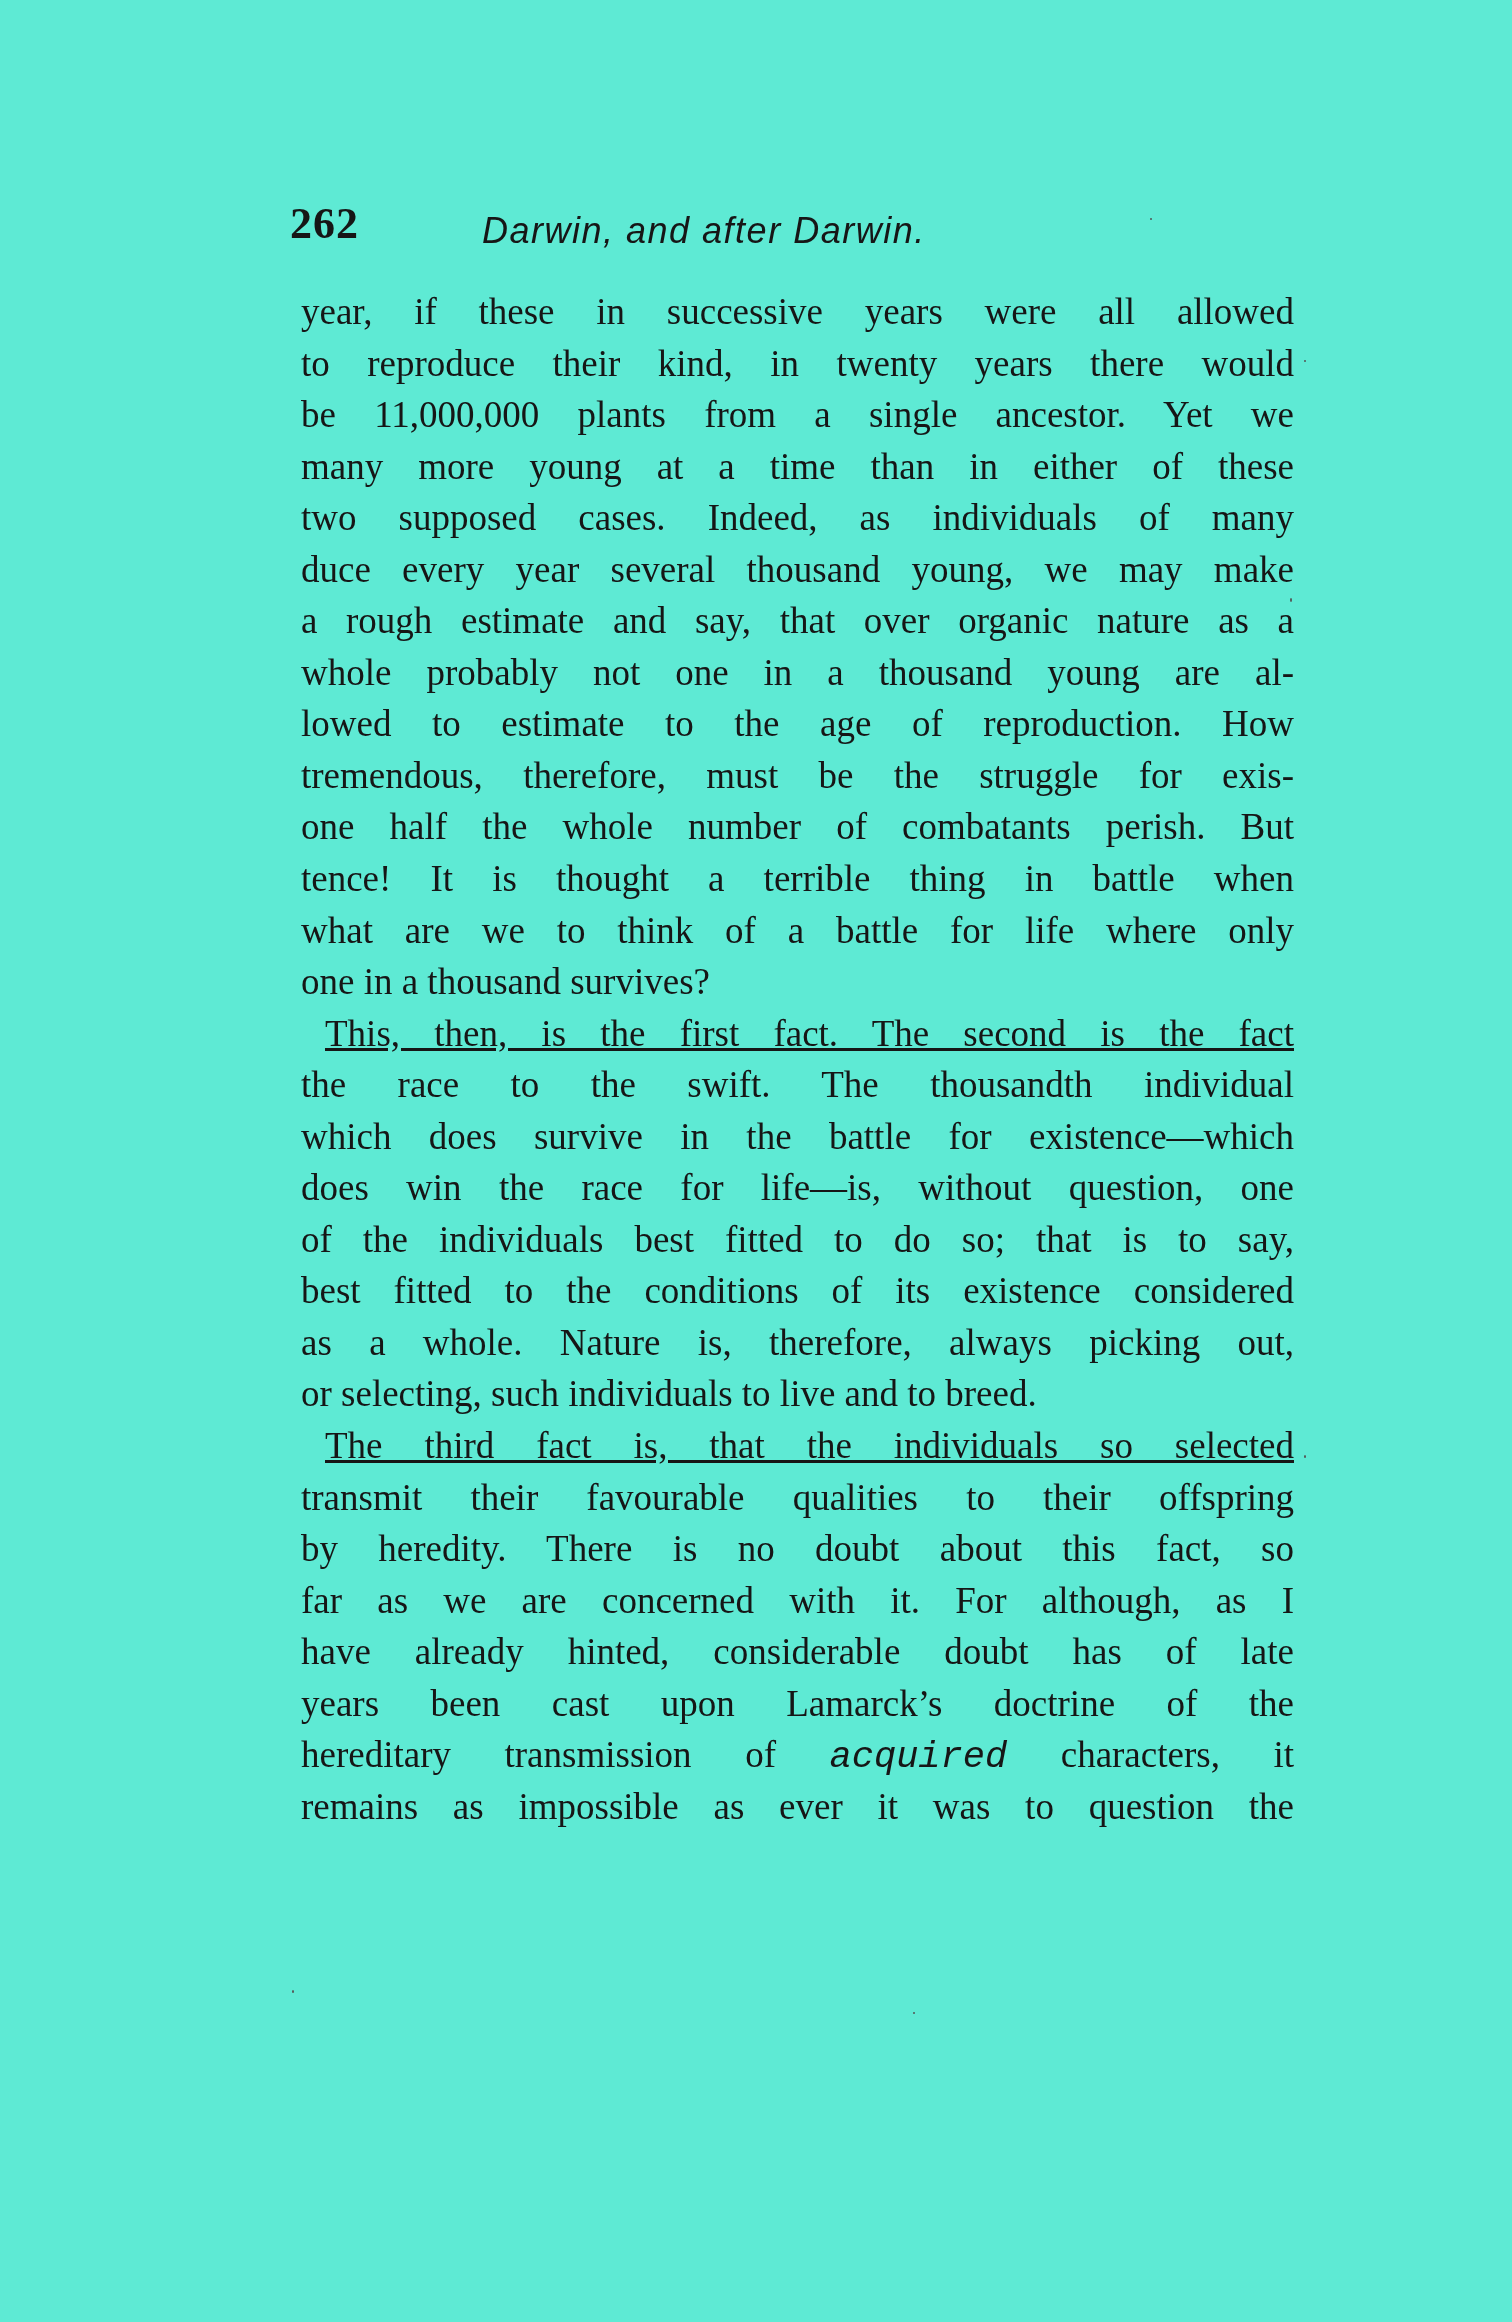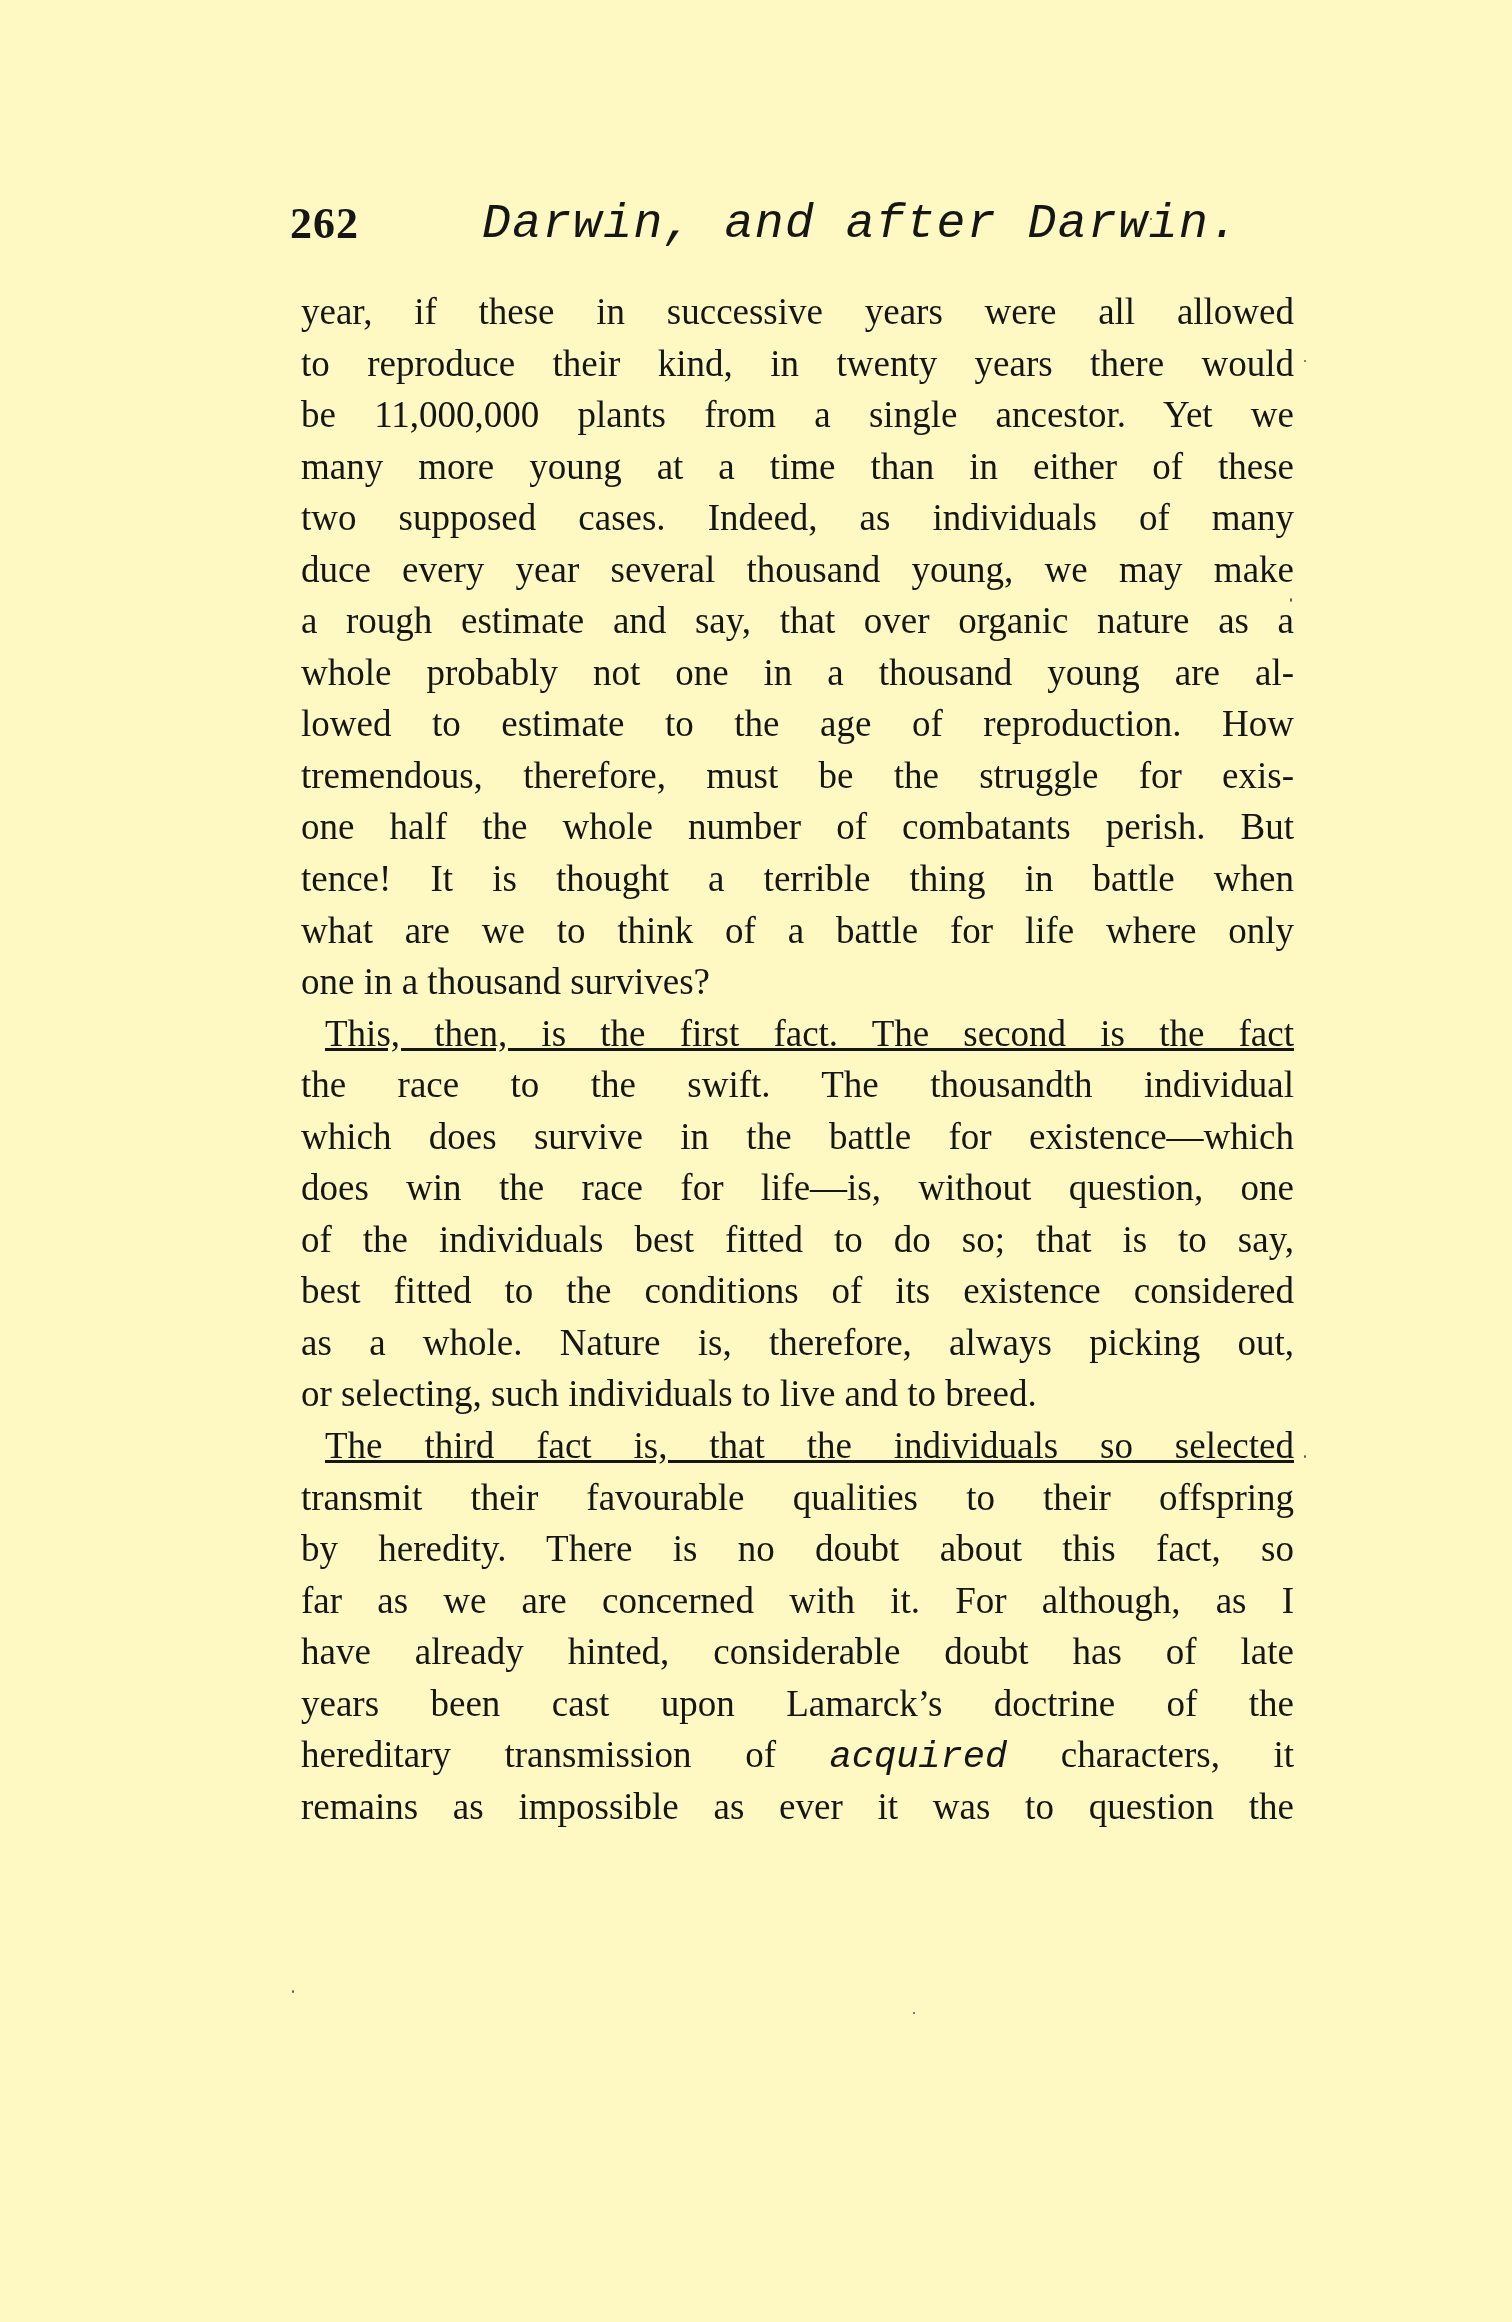--- a/index.html
+++ b/index.html
@@ -1,20 +1,20 @@
 <!DOCTYPE html>
 <html><head>
 <meta charset="utf-8">
 <style>
   html, body { margin: 0; padding: 0; background: #ffffff; }
   body { width: 1512px; height: 2322px; position: relative; overflow: hidden; }
-  .page { position: absolute; left: 0; top: 0; width: 1512px; height: 2322px; background: #fef9c3; color: #161616; }
+  .page { position: absolute; left: 0; top: 0; width: 1512px; height: 2322px; background: #5eead4; color: #161616; }
   .running-head { position: absolute; left: 290px; top: 196px; width: 995px; height: 56px; }
   .page-number { position: absolute; left: 0; top: 0; font-family: "Liberation Serif", "DejaVu Serif", serif; font-size: 44px; line-height: 56px; font-weight: bold; letter-spacing: 1px; }
-  .running-title { position: absolute; left: 192px; top: 0; font-family: Liberation Mono, monospace; font-style: italic; font-size: 48px; line-height: 56px; letter-spacing: 1.5px; white-space: nowrap; }
+  .running-title { position: absolute; left: 192px; top: 7px; font-family: Liberation Sans, sans-serif; font-style: italic; font-size: 36px; line-height: 56px; letter-spacing: 1.5px; white-space: nowrap; }
   .body-text { position: absolute; left: 301px; top: 286px; width: 993px; font-family: "Liberation Serif", "DejaVu Serif", serif; font-size: 37px; }
   .line { display: block; height: 51.55px; line-height: 51.55px; text-align: justify; text-align-last: justify; white-space: normal; overflow: visible; }
   .line.last { text-align-last: left; }
   .line.indent { padding-left: 24px; text-decoration: underline; }
   .italic { font-style: italic; font-family: Liberation Mono, monospace; }
   .speck { position: absolute; background: #555; border-radius: 50%; }
 </style>
 </head>
 <body>
 

